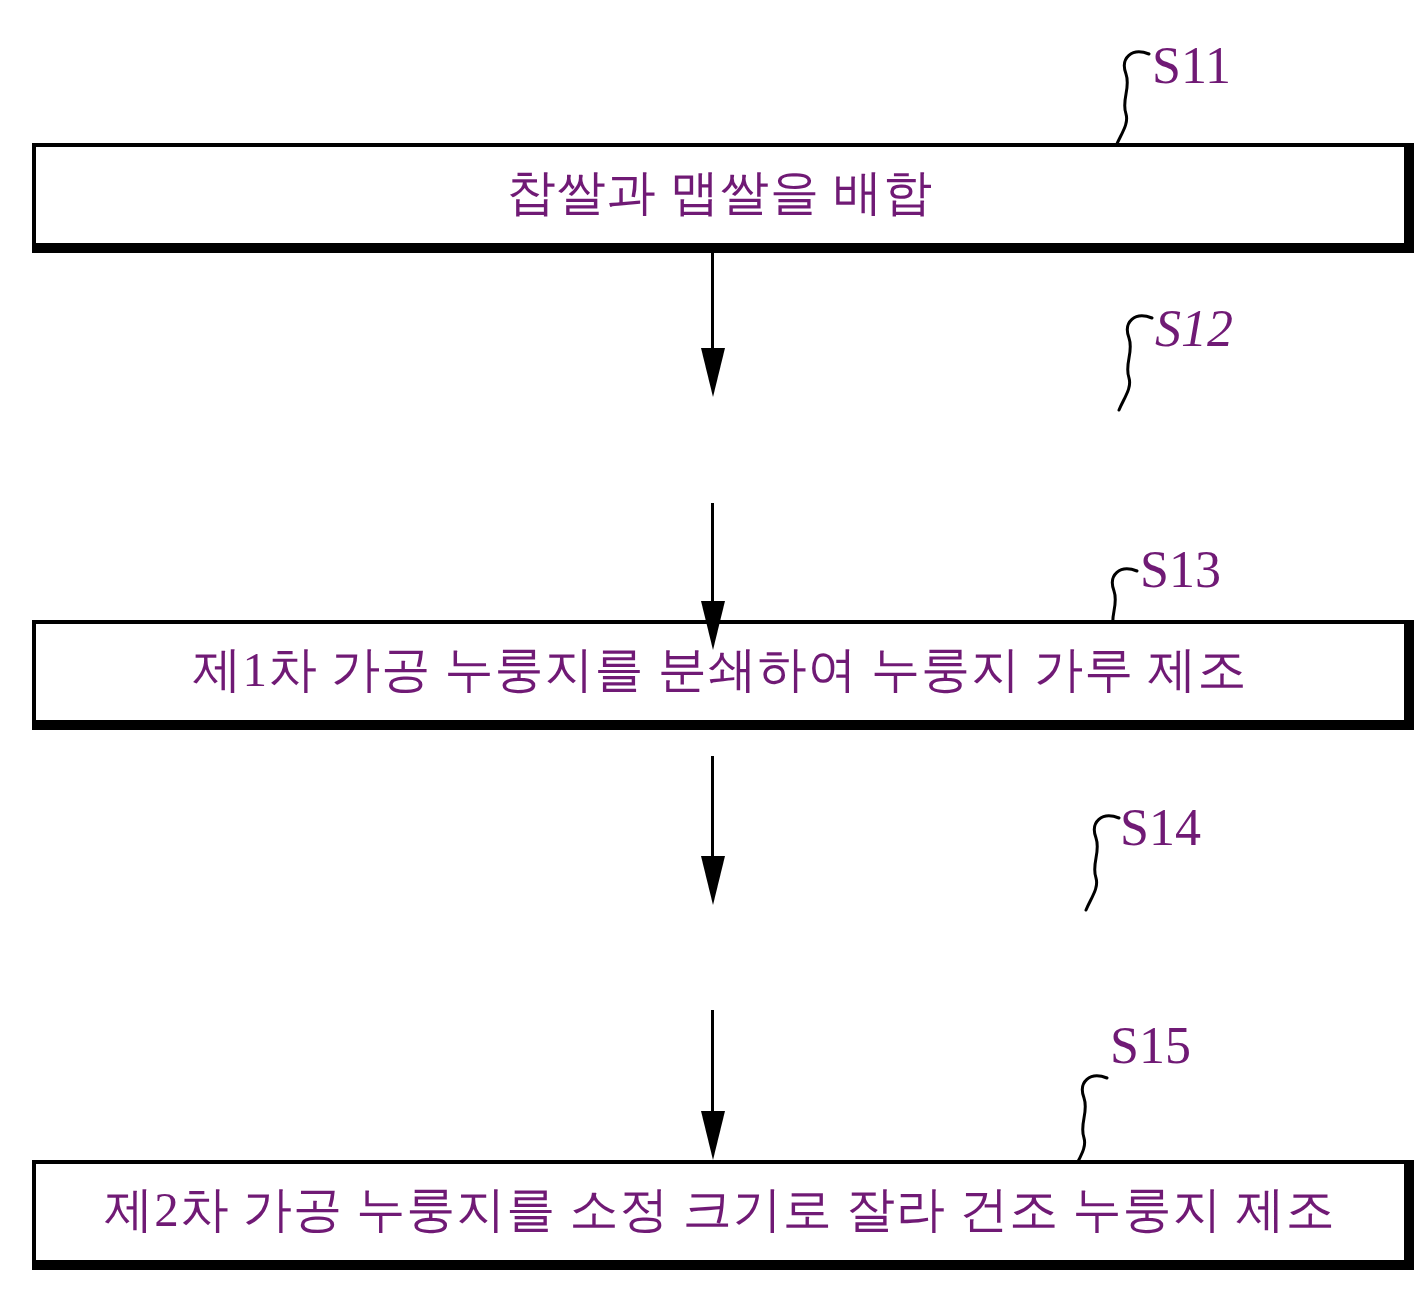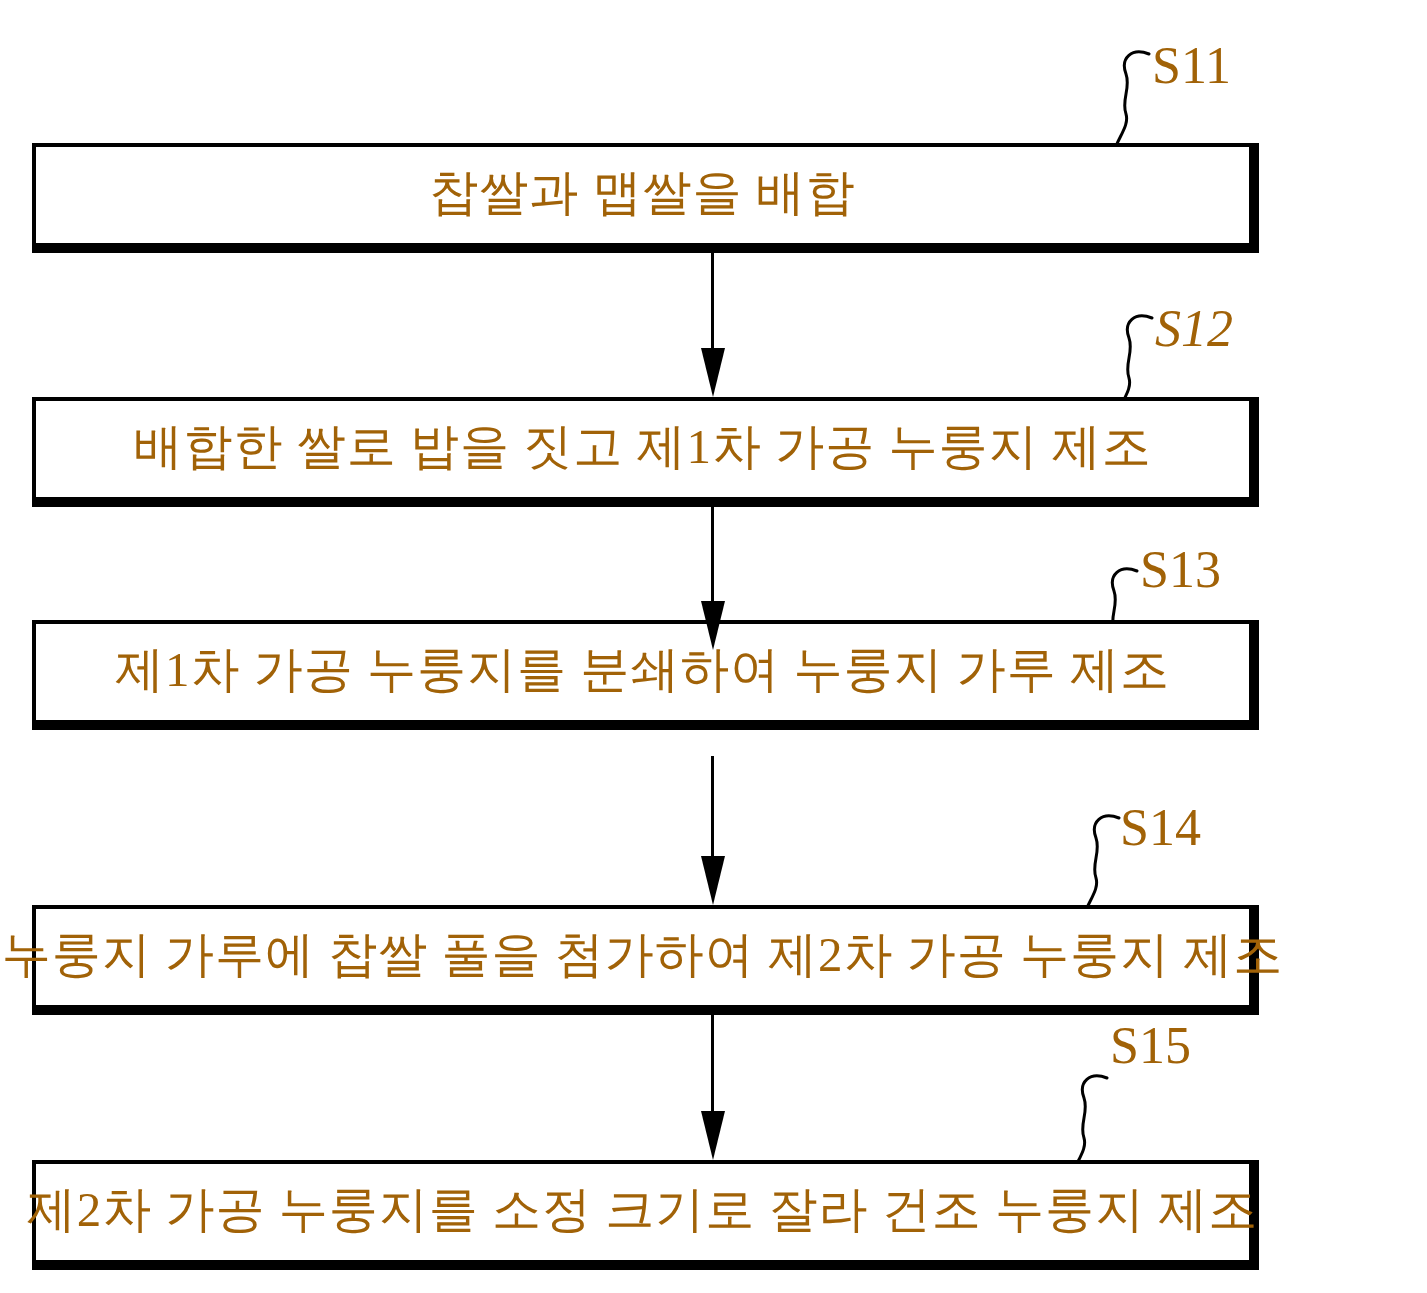--- a/index.html
+++ b/index.html
@@ -6,27 +6,27 @@
     margin: 0;
     padding: 0;
     background: #ffffff;
   }
   #figure {
     position: relative;
     width: 1427px;
     height: 1293px;
     background: #ffffff;
     font-family: "Liberation Serif", "DejaVu Serif", serif;
-    color: #a16207;
+    color: #701a75;
     overflow: hidden;
   }
   .process-box {
     position: absolute;
     left: 32px;
-    width: 1227px;
+    width: 1382px;
     height: 110px;
     box-sizing: border-box;
     border-top: 4px solid #000;
     border-left: 4px solid #000;
     border-right: 10px solid #000;
     border-bottom: 10px solid #000;
     background: #ffffff;
     display: flex;
     align-items: center;
     justify-content: center;
@@ -118,31 +118,25 @@
 
   <div class="step-label slabel5">S15</div>
   <svg class="squiggle squig5" viewBox="0 0 40 100">
     <path d="M37,6 C20,-1 8,10 14,26 C19,40 9,52 14,66 C17,76 9,86 4,98" fill="none" stroke="#000" stroke-width="3" stroke-linecap="round"></path>
   </svg>
 
   <div class="process-box box1">
     <span class="box-text">찹쌀과 맵쌀을 배합</span>
   </div>
 
-  <div class="process-box box2">
-    <span class="box-text">배합한 쌀로 밥을 짓고 제1차 가공 누룽지 제조</span>
-  </div>
 
   <div class="process-box box3">
     <span class="box-text">제1차 가공 누룽지를 분쇄하여 누룽지 가루 제조</span>
   </div>
 
-  <div class="process-box box4">
-    <span class="box-text">누룽지 가루에 찹쌀 풀을 첨가하여 제2차 가공 누룽지 제조</span>
-  </div>
 
   <div class="process-box box5">
     <span class="box-text">제2차 가공 누룽지를 소정 크기로 잘라 건조 누룽지 제조</span>
   </div>
 
   <div class="arrow-line aline1"></div>
   <div class="arrow-head ahead1"></div>
 
   <div class="arrow-line aline2"></div>
   <div class="arrow-head ahead2"></div>

